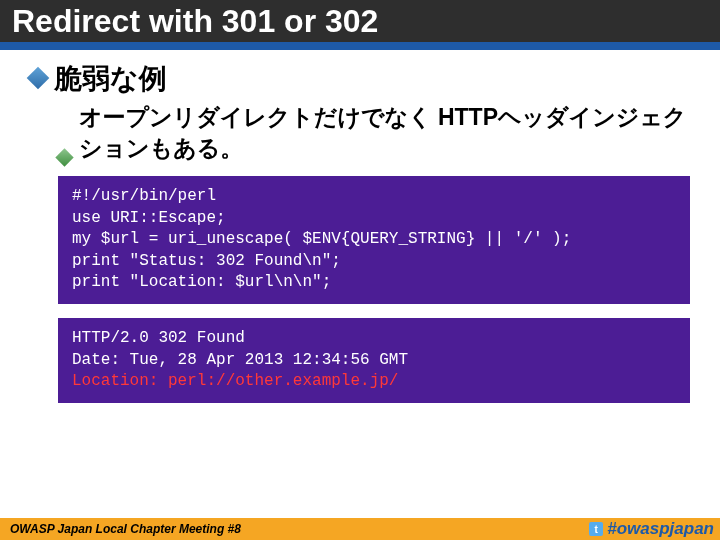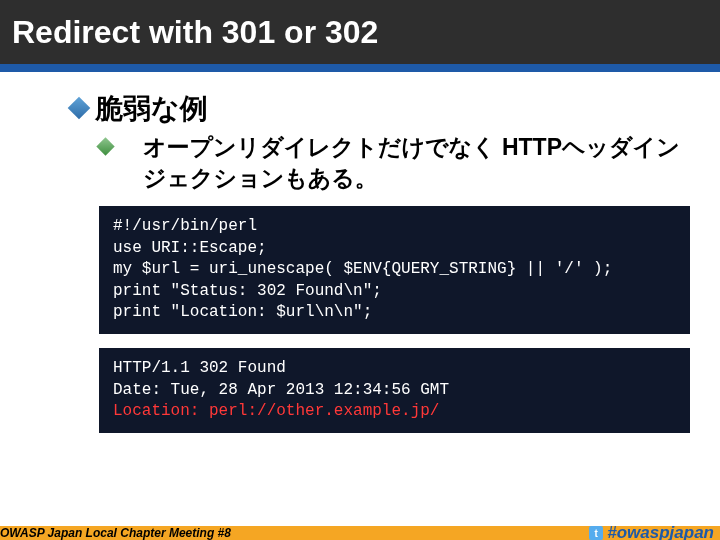--- a/index.html
+++ b/index.html
@@ -6,38 +6,37 @@
 body {
   width: 720px;
   height: 540px;
   background: #fff;
   font-family: "Meiryo", "Hiragino Kaku Gothic Pro", Arial, sans-serif;
   position: relative;
   overflow: hidden;
 }
 .header {
   background: #2e2e2e;
-  height: 64px;
+  height: 42px;
   display: flex;
   align-items: center;
   padding-left: 12px;
 }
 .header-title {
   color: #fff;
   font-size: 32px;
   font-weight: bold;
   font-family: Arial, sans-serif;
 }
 .blue-strip {
   height: 8px;
   background: #1e5aa8;
 }
 .content {
-  padding: 18px 30px 0 30px;
-  margin-left: 41px;
+  padding: 10px 30px 0 30px;
 }
 .bullet-row {
   display: flex;
   align-items: flex-start;
   margin-bottom: 4px;
 }
 .bullet-diamond {
   width: 16px;
   height: 16px;
   transform: rotate(45deg);
@@ -57,56 +56,55 @@
   margin-top: 8px;
 }
 .h1-text {
   font-size: 28px;
   font-weight: bold;
   color: #000;
 }
 .h2-row {
   margin-left: 28px;
   display: flex;
-  align-items: flex-start;
+  align-items: flex-end;
   margin-bottom: 12px;
-  gap: 23px;
 }
 .h2-text {
   font-size: 23px;
   font-weight: bold;
   color: #000;
   line-height: 1.35;
 }
 .code-block {
-  background: #0f172a;
+  background: #4c1d95;
   margin-left: 28px;
   margin-right: 0;
   padding: 10px 14px;
   font-family: "Consolas", "Courier New", monospace;
   font-size: 16px;
   line-height: 1.35;
   color: #fff;
   margin-bottom: 14px;
   white-space: pre;
 }
 .code-block .highlight {
   color: #ff3838;
 }
 .footer {
   position: absolute;
   bottom: 0;
   left: 0;
   right: 0;
-  height: 14px;
+  height: 22px;
   background: #f5a623;
   display: flex;
   align-items: center;
   justify-content: space-between;
-  padding: 0 6px 0 0;
+  padding: 0 6px 0 10px;
   margin-top: 34px;
 }
 .footer-left {
   font-size: 12px;
   font-weight: bold;
   font-style: italic;
   color: #000;
   font-family: Arial, sans-serif;
 }
 .footer-right {
@@ -150,21 +148,21 @@
     <div class="bullet-diamond green small"></div>
     <div class="h2-text">オープンリダイレクトだけでなく HTTPヘッダインジェクションもある。</div>
   </div>
 
   <div class="code-block"><span>#!/usr/bin/perl</span>
 <span>use URI::Escape;</span>
 <span>my $url = uri_unescape( $ENV{QUERY_STRING} || '/' );</span>
 <span>print "Status: 302 Found\n";</span>
 <span>print "Location: $url\n\n";</span></div>
 
-  <div class="code-block"><span>HTTP/1.1 302 Found</span>
+  <div class="code-block"><span>HTTP/2.0 302 Found</span>
 <span>Date: Tue, 28 Apr 2013 12:34:56 GMT</span>
 <span class="highlight">Location: perl://other.example.jp/</span></div>
 </div>
 
 <div class="footer">
   <div class="footer-left">OWASP Japan Local Chapter Meeting #8</div>
   <div class="footer-right">
     <div class="twitter-icon">t</div>
     <div class="hashtag">#owaspjapan</div>
   </div>

